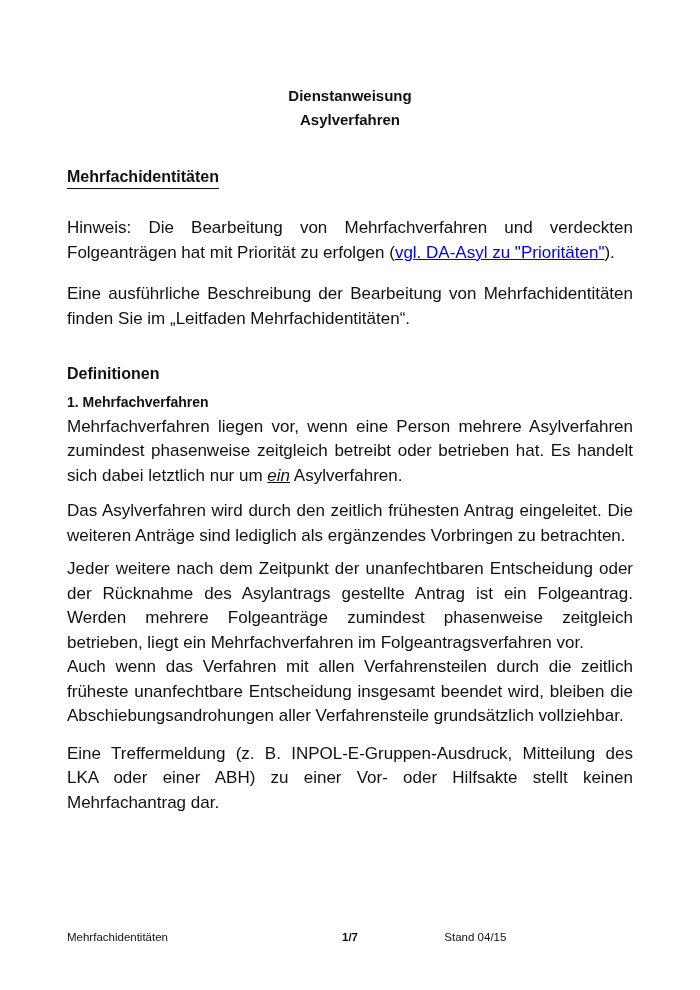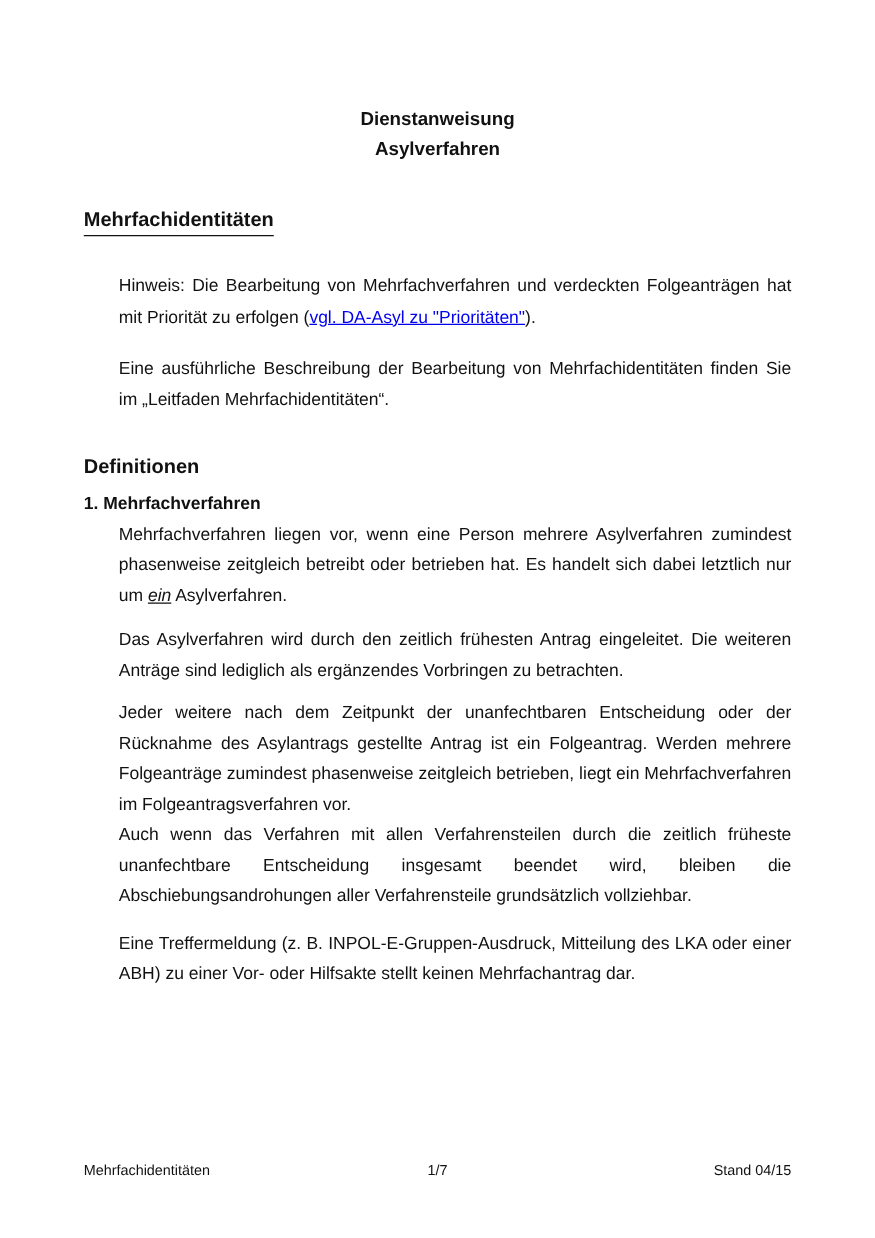--- a/index.html
+++ b/index.html
@@ -31,24 +31,23 @@
     margin-top: 36px;
     font-size: 16px;
     font-weight: bold;
   }
   .main-heading span {
     display: inline-block;
     border-bottom: 1.5px solid #111111;
     padding-bottom: 2px;
   }
   p.body-text {
-    font-size: 14px;
+    font-size: 17px;
     line-height: 24.5px;
     text-align: justify;
-    margin-left: 28px;
   }
   .p-notice   { margin-top: 27px; }
   .p-intro    { margin-top: 17px; }
   .def-heading {
     margin-top: 30px;
     font-size: 16px;
     font-weight: bold;
     line-height: 25px;
   }
   .sec-heading {
@@ -73,22 +72,22 @@
     position: absolute;
     left: 67px;
     right: 67px;
     top: 930px;
     display: flex;
     font-size: 11.5px;
     line-height: 15px;
     color: #111111;
   }
   .footer .f-left   { flex: 1; text-align: left; }
-  .footer .f-center { flex: 1; text-align: center; }
-  .footer .f-right  { flex: 1; text-align: right; }
+  .footer .f-center { flex: 1; text-align: center; font-weight: bold; }
+  .footer .f-right  { flex: 1; }
 </style>
 </head>
 <body>
 
 <div class="page">
   <div class="content">
 
     <div class="doc-title">
       <div>Dienstanweisung</div>
       <div>Asylverfahren</div>

